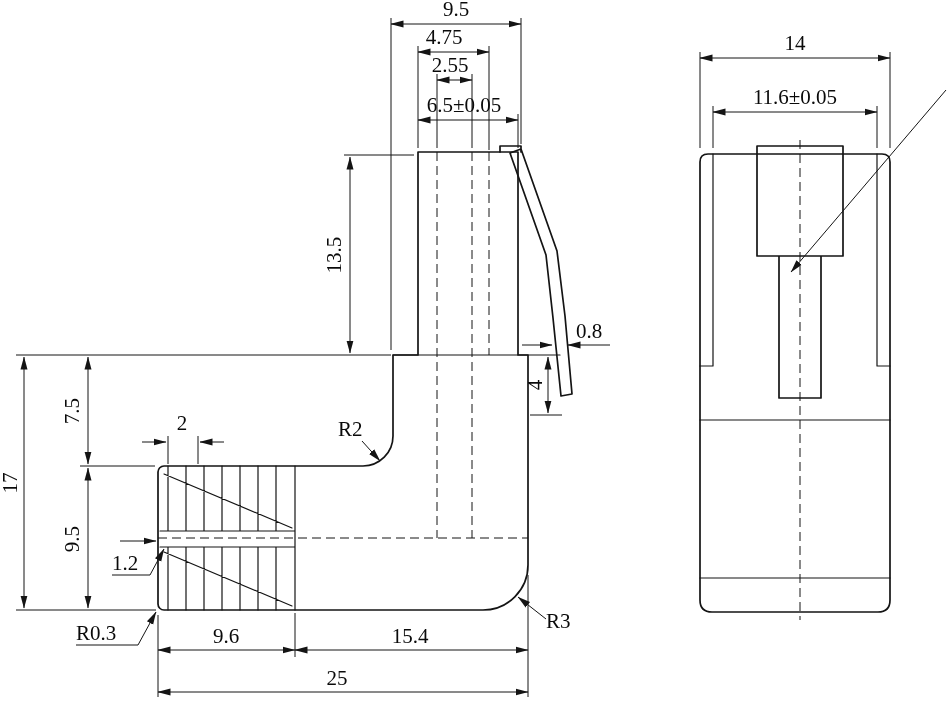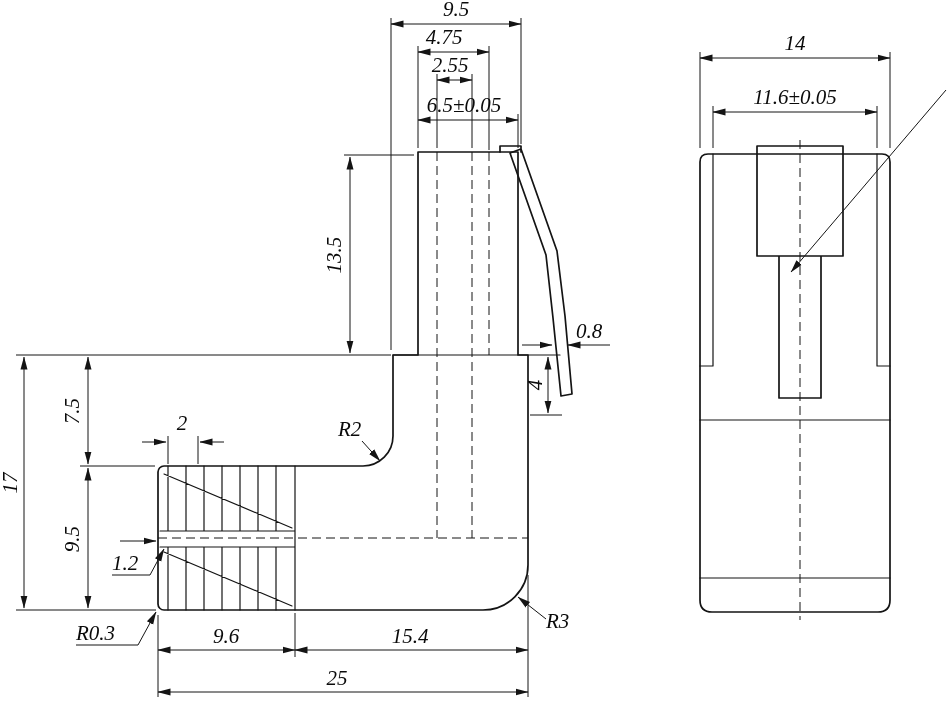--- a/index.html
+++ b/index.html
@@ -1,17 +1,17 @@
 <!DOCTYPE html>
 <html><head>
 <meta charset="utf-8">
 <style>
   html,body{margin:0;padding:0;background:#ffffff;}
   .canvas{position:relative;width:950px;height:711px;background:#ffffff;overflow:hidden;
-          font-family:"Liberation Serif", serif;font-style:italic;}
+          font-family:"Liberation Serif", serif;}
   svg{display:block;}
   .part{fill:none;stroke:#141414;stroke-width:1.7;stroke-linejoin:round;stroke-linecap:round;}
   .thin{fill:none;stroke:#141414;stroke-width:1.2;stroke-linecap:round;}
   .dim{fill:none;stroke:#141414;stroke-width:1;}
   .dash{fill:none;stroke:#141414;stroke-width:1;stroke-dasharray:9 5;}
   text{fill:#0a0a0a;font-size:21px;font-family:"Liberation Serif", serif;}
   .mid{text-anchor:middle;}
 </style>
 </head>
 <body>

